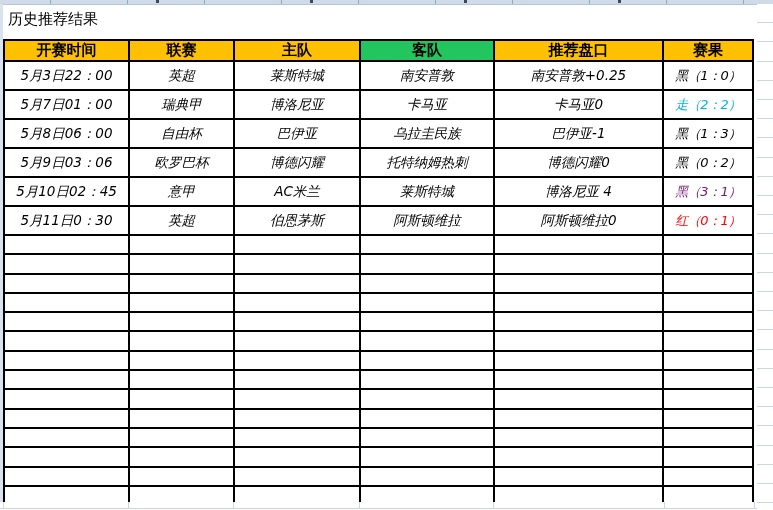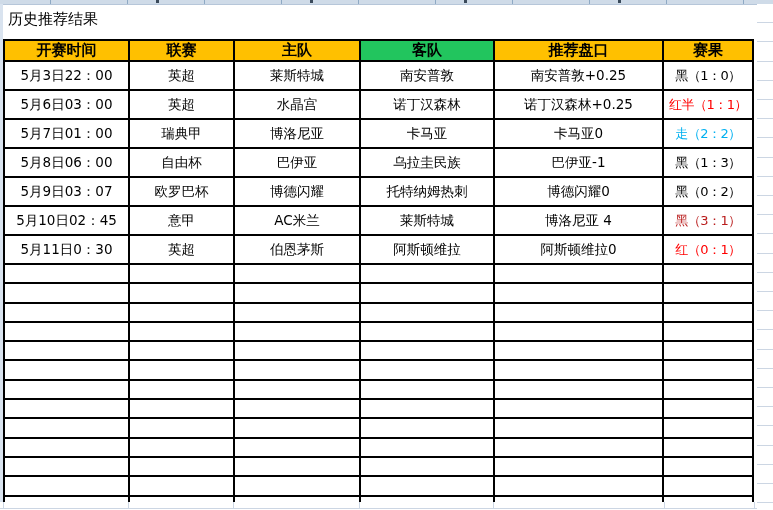--- a/index.html
+++ b/index.html
@@ -39,21 +39,21 @@
     text-align:center;
     vertical-align:middle;
     overflow:hidden;
     white-space:nowrap;
   }
   table.results thead tr { height:17px; }
   table.results th {
     background:#FFC000;
     font-size:15px; font-weight:bold;
   }
-  tr.data-row { height:29px; }
+  tr.data-row { height:29px;font-style:italic; }
   tr.data-row td { font-size:13.5px; line-height:1; }
   tr.data-row td.cell-result { font-size:13px; letter-spacing:-0.5px; }
   tr.empty-row { height:19.3px; }
   tr.empty-row:last-child { height:13px; }
   
   .below-grid { position:absolute; left:0; top:502px; width:773px; height:8px; background:#fff; }
   .below-grid .vtick { position:absolute; top:0; width:1px; height:6px; background:#ccd6e3; }
   .below-grid .hline { position:absolute; left:0; top:6px; width:773px; height:1px; background:#ccd6e3; }
   
   .right-grid {
@@ -101,58 +101,50 @@
       <tbody id="data-body">
           <tr class="data-row">
             <td class="cell-time">5月3日22：00</td>
             <td class="cell-league">英超</td>
             <td class="cell-home">莱斯特城</td>
             <td class="cell-away">南安普敦</td>
             <td class="cell-handicap">南安普敦+0.25</td>
             <td class="cell-result" style="color: rgb(0, 0, 0);">黑（1：0）</td>
           </tr>
           <tr class="data-row">
-            <td class="cell-time">5月6日03：00</td>
-            <td class="cell-league">英超</td>
-            <td class="cell-home">水晶宫</td>
-            <td class="cell-away">诺丁汉森林</td>
-            <td class="cell-handicap">诺丁汉森林+0.25</td>
-            <td class="cell-result" style="color: rgb(255, 0, 0);">红半（1：1）</td>
-          </tr>
-          <tr class="data-row">
             <td class="cell-time">5月7日01：00</td>
             <td class="cell-league">瑞典甲</td>
             <td class="cell-home">博洛尼亚</td>
             <td class="cell-away">卡马亚</td>
             <td class="cell-handicap">卡马亚0</td>
             <td class="cell-result" style="color: rgb(0, 176, 240);">走（2：2）</td>
           </tr>
           <tr class="data-row">
             <td class="cell-time">5月8日06：00</td>
             <td class="cell-league">自由杯</td>
             <td class="cell-home">巴伊亚</td>
             <td class="cell-away">乌拉圭民族</td>
             <td class="cell-handicap">巴伊亚-1</td>
             <td class="cell-result" style="color: rgb(0, 0, 0);">黑（1：3）</td>
           </tr>
           <tr class="data-row">
-            <td class="cell-time">5月9日03：07</td>
+            <td class="cell-time">5月9日03：06</td>
             <td class="cell-league">欧罗巴杯</td>
             <td class="cell-home">博德闪耀</td>
             <td class="cell-away">托特纳姆热刺</td>
             <td class="cell-handicap">博德闪耀0</td>
             <td class="cell-result" style="color: rgb(0, 0, 0);">黑（0：2）</td>
           </tr>
           <tr class="data-row">
             <td class="cell-time">5月10日02：45</td>
             <td class="cell-league">意甲</td>
             <td class="cell-home">AC米兰</td>
             <td class="cell-away">莱斯特城</td>
             <td class="cell-handicap">博洛尼亚 4</td>
-            <td class="cell-result" style="color: #b91c1c;">黑（3：1）</td>
+            <td class="cell-result" style="color: #701a75;">黑（3：1）</td>
           </tr>
           <tr class="data-row">
             <td class="cell-time">5月11日0：30</td>
             <td class="cell-league">英超</td>
             <td class="cell-home">伯恩茅斯</td>
             <td class="cell-away">阿斯顿维拉</td>
             <td class="cell-handicap">阿斯顿维拉0</td>
             <td class="cell-result" style="color: rgb(255, 0, 0);">红（0：1）</td>
           </tr>
           <tr class="empty-row">

